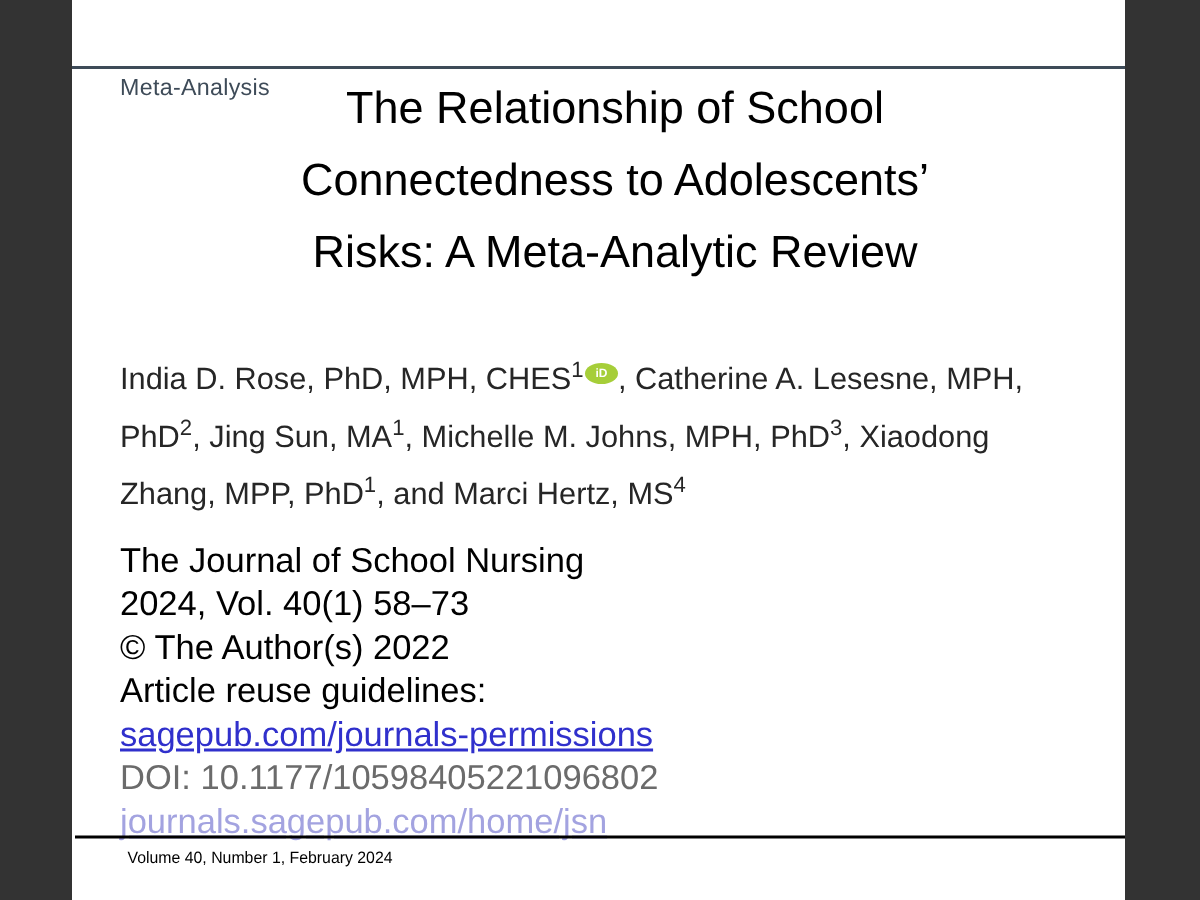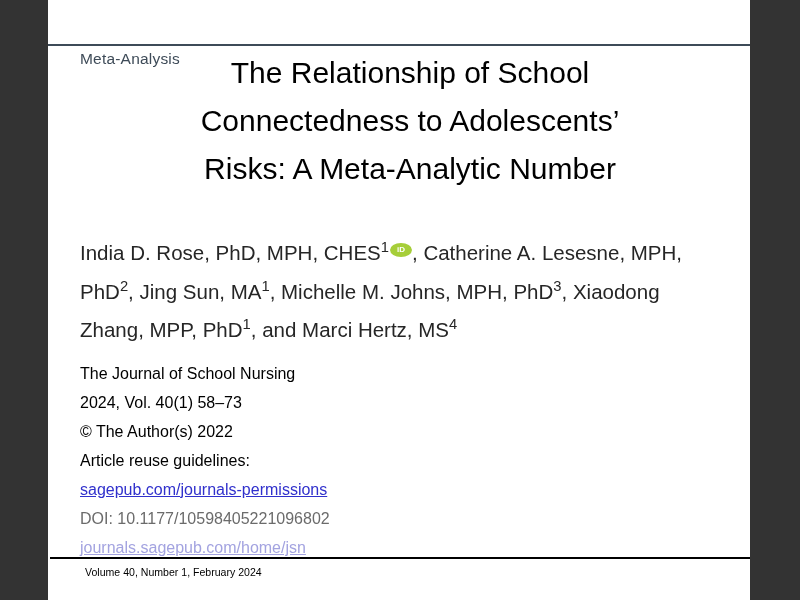--- a/index.html
+++ b/index.html
@@ -46,21 +46,21 @@
     font-size:0.72em;vertical-align:super;line-height:0;
   }
   .orcid{
     display:inline-block;width:22px;height:14px;border-radius:50%;
     background:var(--orcid-green);color:#ffffff;
     font-size:8px;font-weight:bold;line-height:14px;text-align:center;
     vertical-align:8px;margin-left:1px;
   }
   .pubinfo{
     position:absolute;left:80px;top:359px;width:420px;
-    font-size:16px;line-height:29px;color:var(--ink);
+    font-size:23px;line-height:29px;color:var(--ink);
   }
   .pubinfo > div{white-space:nowrap;}
   .link{text-decoration:underline;cursor:pointer;}
   .link.strong{color:var(--link-primary);}
   .link.muted{color:var(--link-muted);}
   .doi{color:var(--doi-gray);}
   .bottom-rule{
     position:absolute;left:50px;top:557px;width:700px;height:2px;
     background:#000000;z-index:5;
   }
@@ -75,21 +75,21 @@
 
 <div class="bar left"></div>
 <div class="bar right"></div>
 
 <div class="eyebrow">Meta-Analysis</div>
 <div class="header-rule"></div>
 
 <h1 class="title">
   <span class="tline">The Relationship of School</span>
   <span class="tline">Connectedness to Adolescents’</span>
-  <span class="tline">Risks: A Meta-Analytic Number</span>
+  <span class="tline">Risks: A Meta-Analytic Review</span>
 </h1>
 
 <div class="authors" id="authors"><span>India D. Rose, PhD, MPH, CHES</span><sup>1</sup><span class="orcid">iD</span><span>, Catherine A. Lesesne, MPH, PhD</span><sup>2</sup><span>, Jing Sun, MA</span><sup>1</sup><span>, Michelle M. Johns, MPH, PhD</span><sup>3</sup><span>, Xiaodong Zhang, MPP, PhD</span><sup>1</sup><span>, and Marci Hertz, MS</span><sup>4</sup></div>
 
 <div class="pubinfo">
   <div>The Journal of School Nursing</div>
   <div>2024, Vol. 40(1) 58–73</div>
   <div>© The Author(s) 2022</div>
   <div>Article reuse guidelines:</div>
   <div><a class="link strong">sagepub.com/journals-permissions</a></div>

